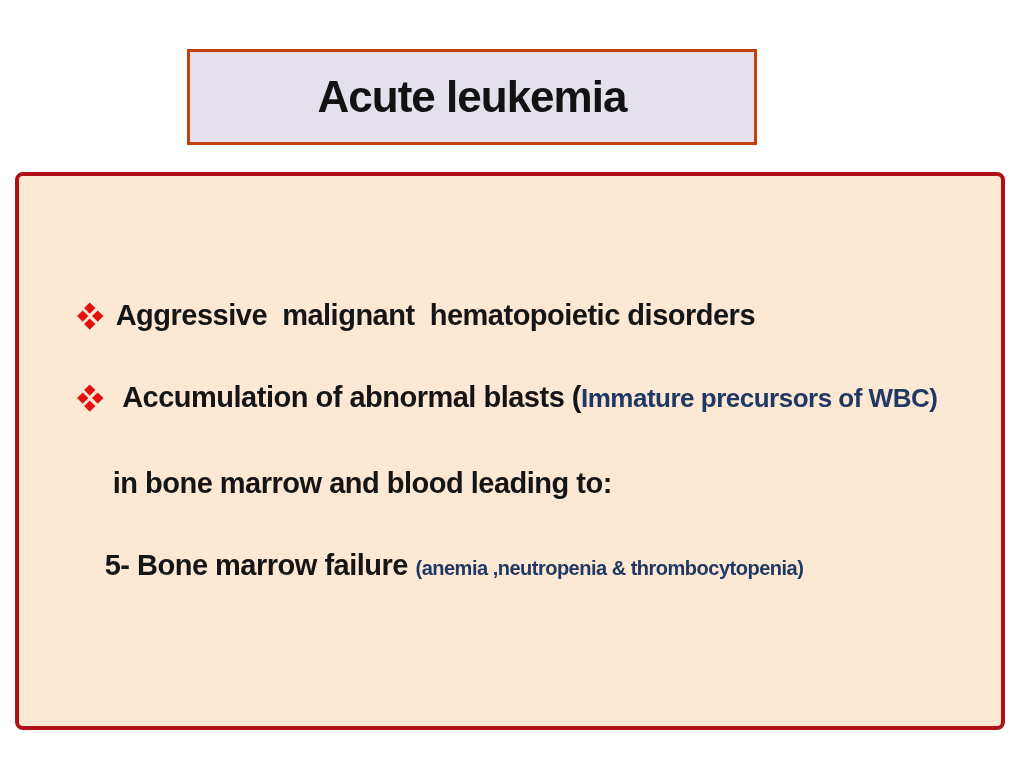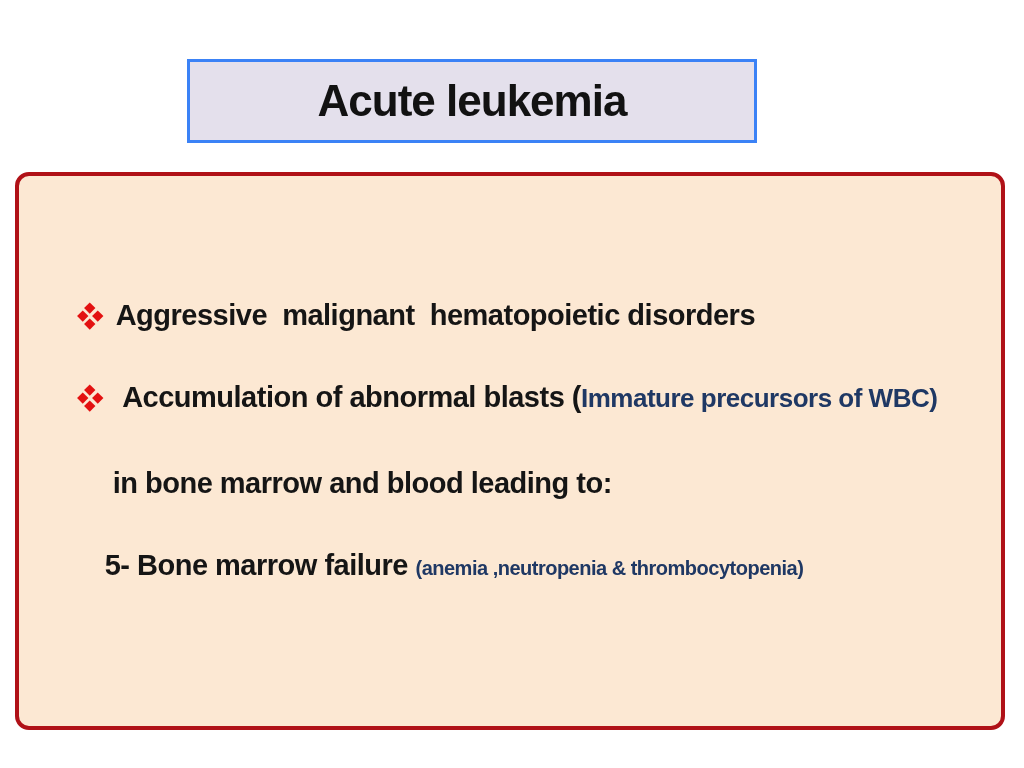--- a/index.html
+++ b/index.html
@@ -6,43 +6,43 @@
   .slide {
     position: relative;
     width: 1024px;
     height: 768px;
     background: #ffffff;
     font-family: "Liberation Sans", sans-serif;
     overflow: hidden;
   }
   .title-box {
     position: absolute;
-    left: 187px; top: 59px;
-    width: 570px; height: 84px;
+    left: 187px; top: 49px;
+    width: 570px; height: 96px;
     background: #e4e0ec;
-    border: 3px solid #3b82f6;
+    border: 3px solid #c2410c;
     display: flex;
     align-items: center;
     justify-content: center;
     box-sizing: border-box;
   }
   .title-text {
     font-size: 44px;
     font-weight: 700;
     color: #121212;
     letter-spacing: -1px;
     white-space: pre;
   }
   .panel {
     position: absolute;
     left: 15px; top: 172px;
     width: 990px; height: 558px;
     background: #fce8d3;
     border: 4px solid #b01117;
-    border-radius: 14px;
+    border-radius: 8px;
     box-sizing: border-box;
     text-align: center;
   }
   .line {
     position: absolute;
     white-space: pre;
     font-weight: 700;
     color: #151515;
     letter-spacing: -0.5px;
   }

